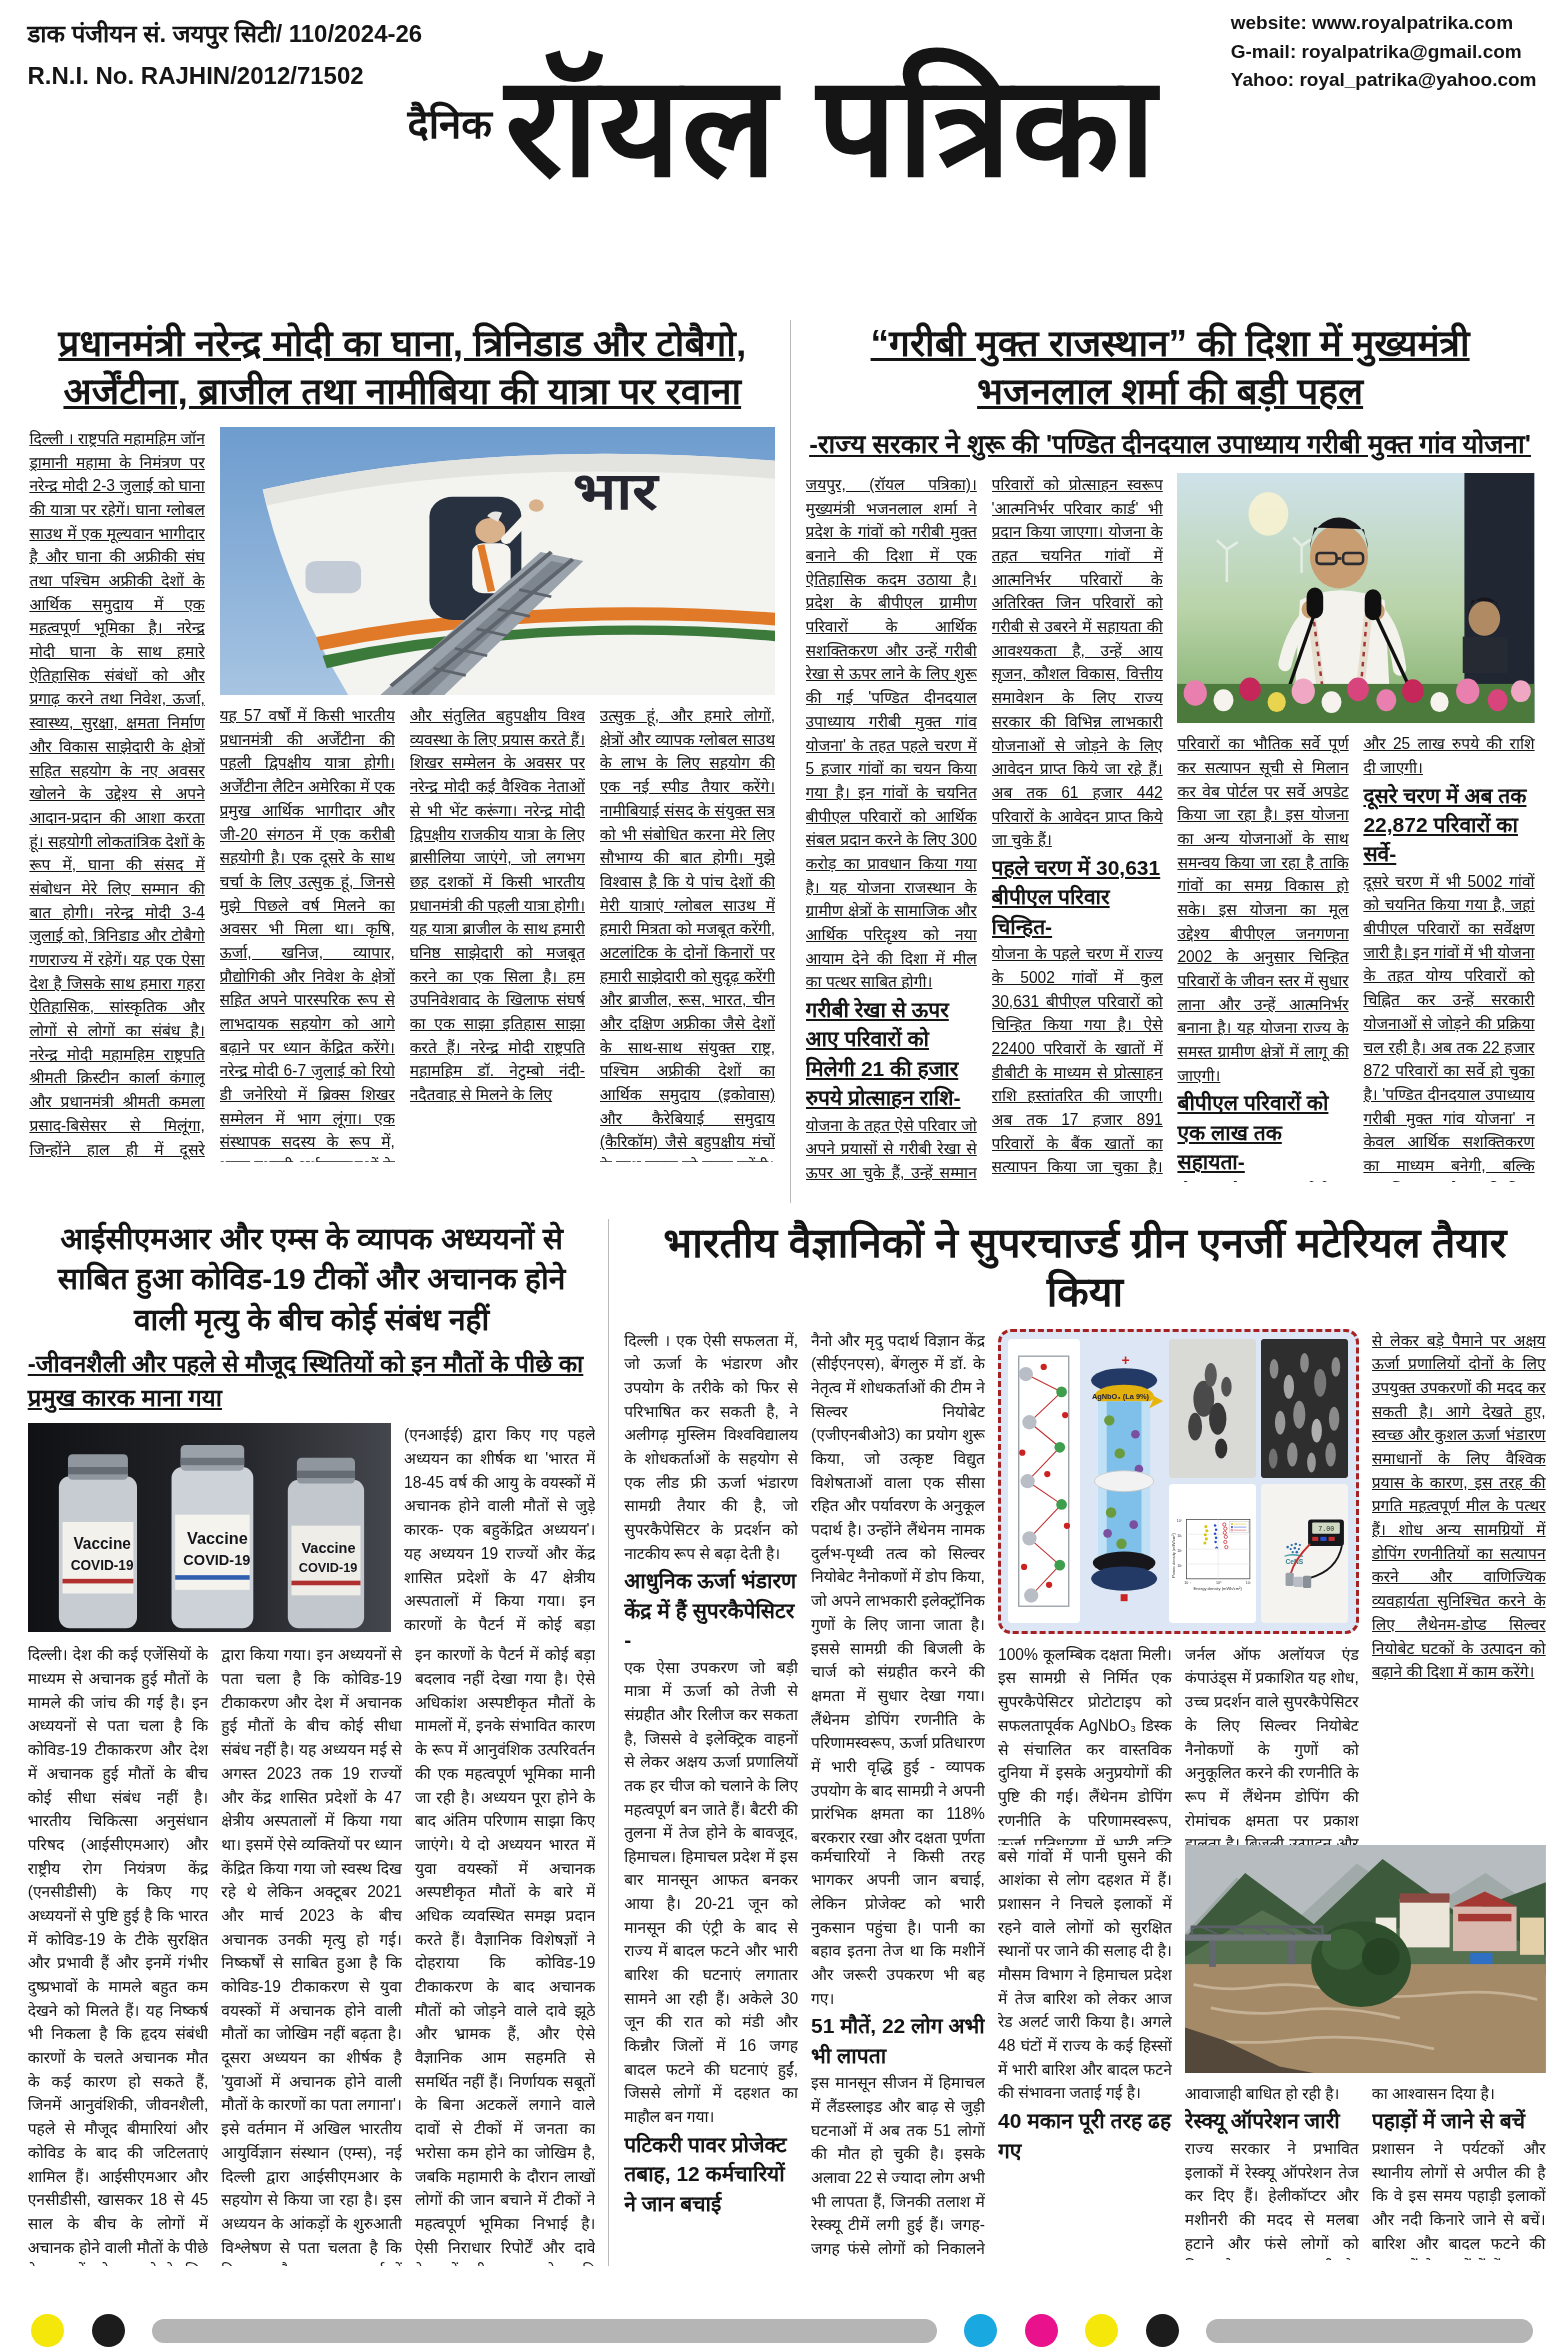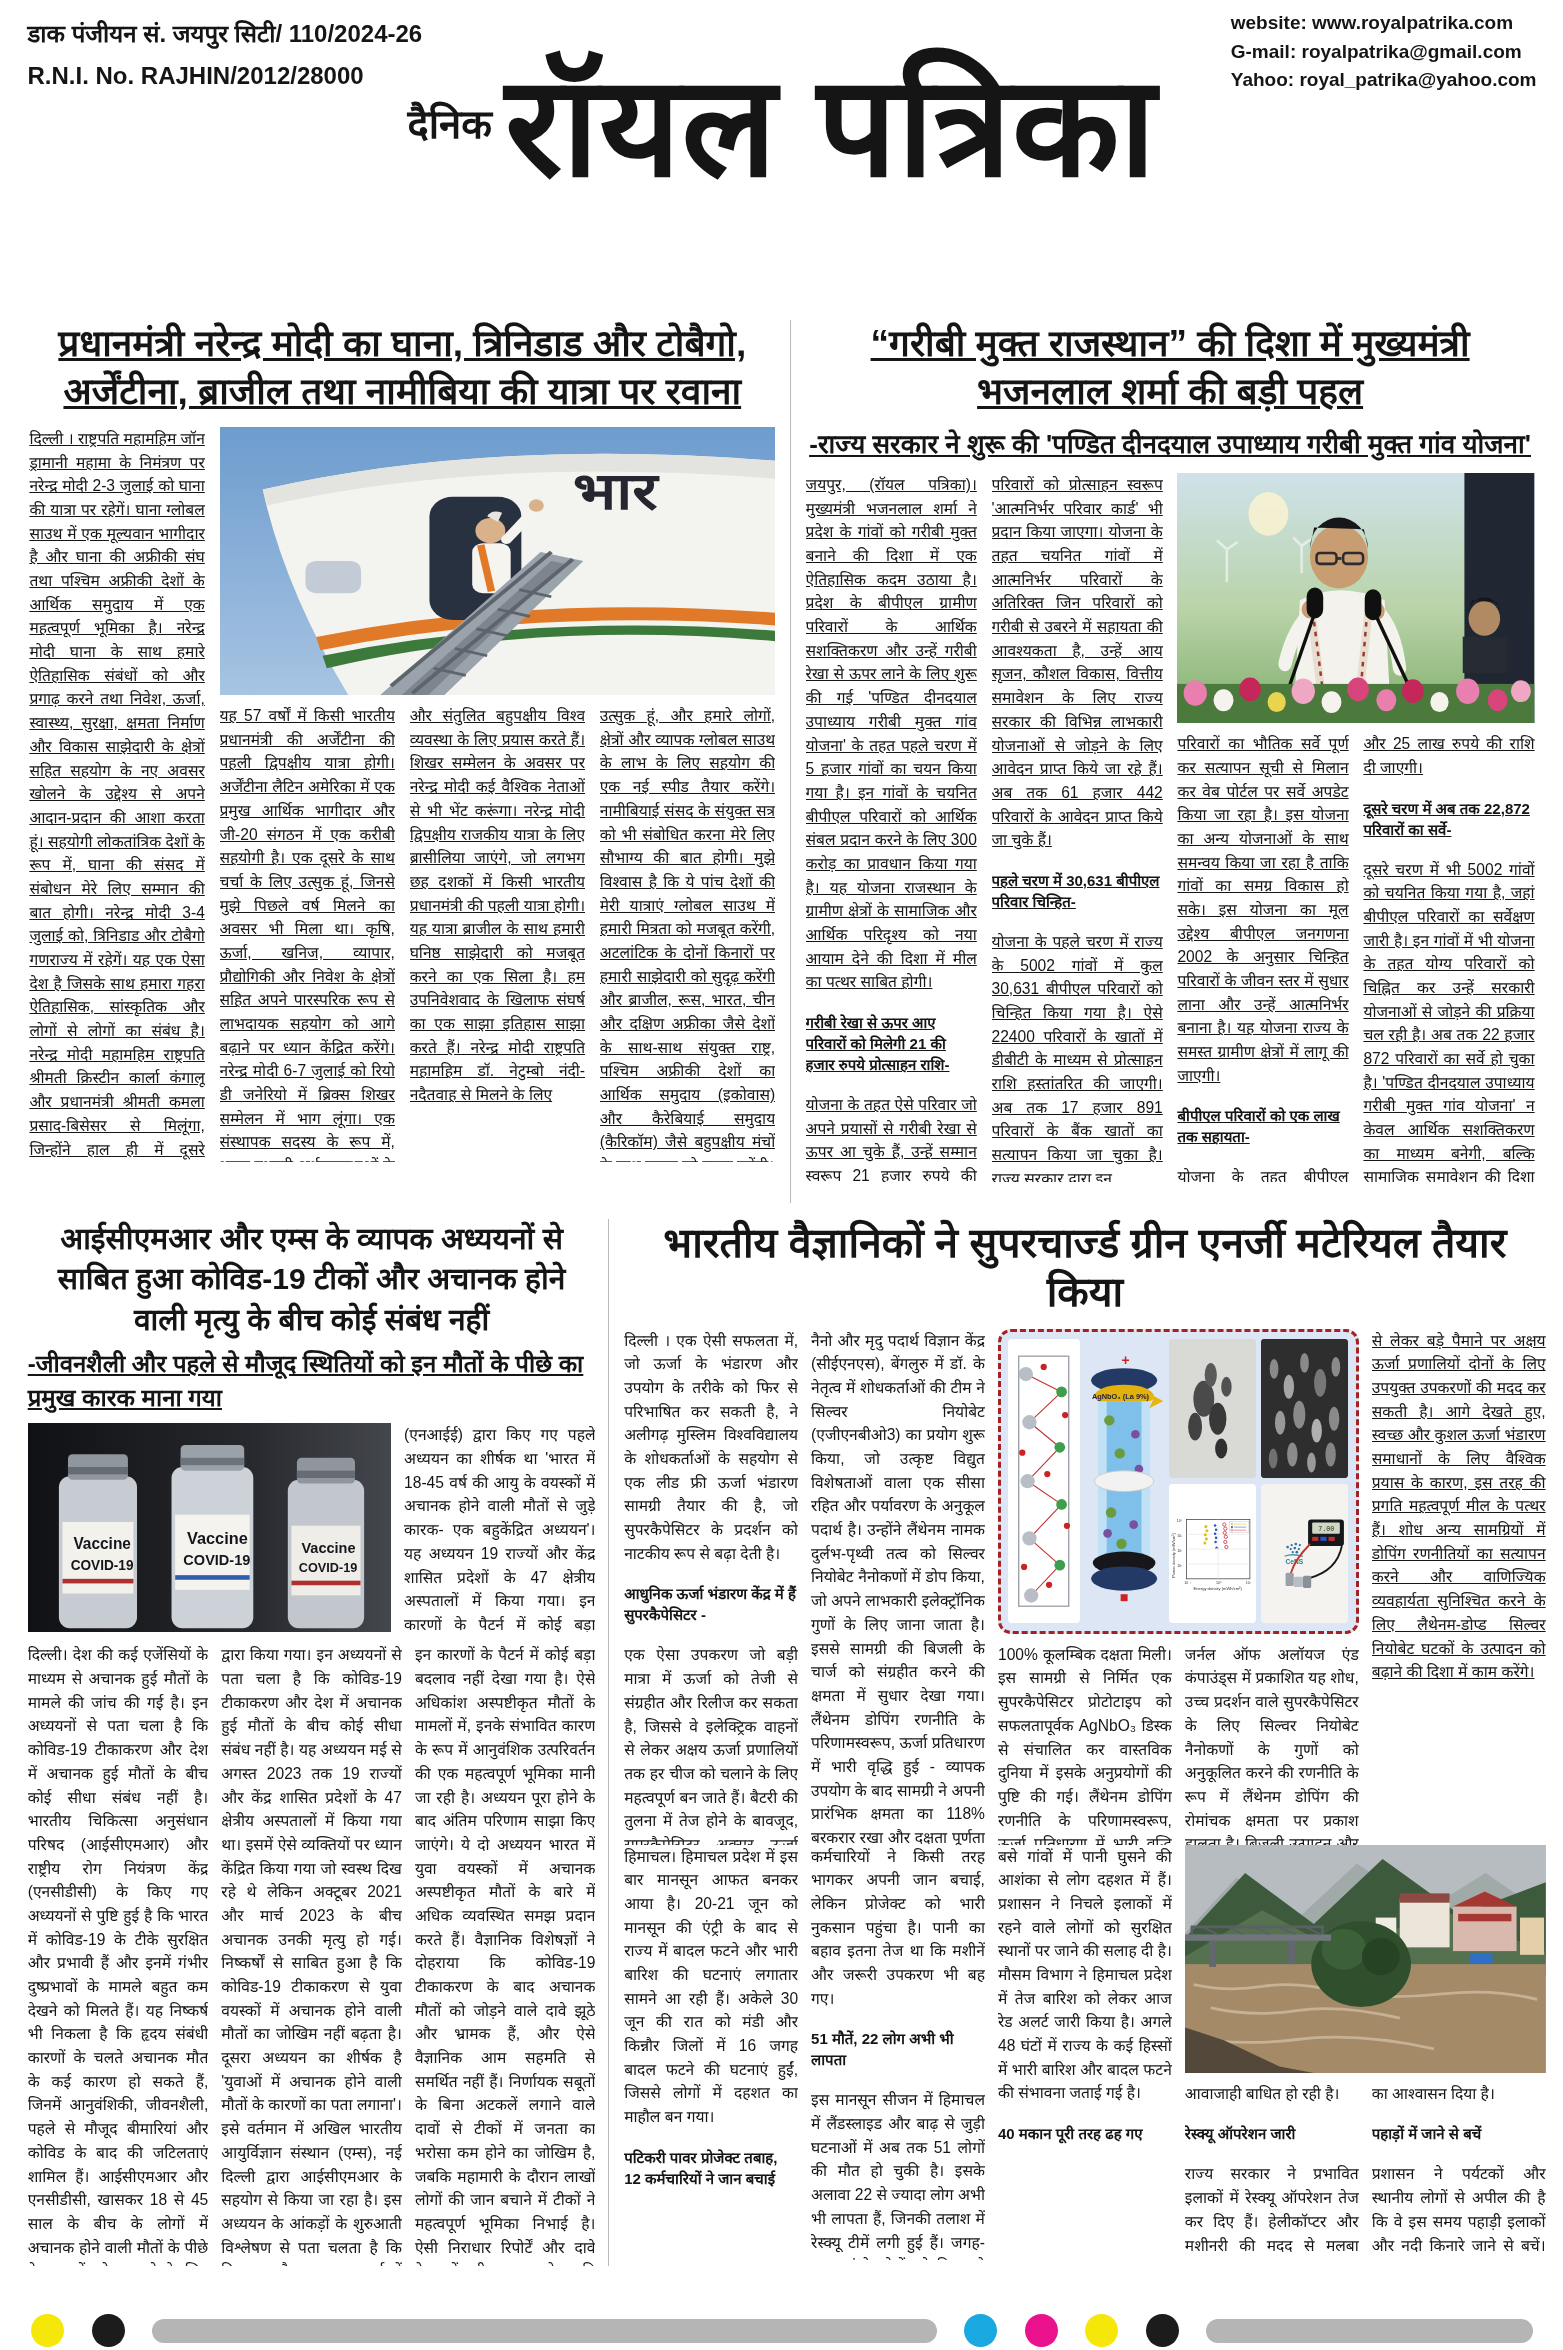--- a/index.html
+++ b/index.html
@@ -12,21 +12,21 @@
   .masthead{position:absolute;left:0;right:0;top:53px;text-align:center;white-space:nowrap;}
   .daily{display:inline-block;vertical-align:top;margin-top:42px;margin-right:13px;font-size:40px;font-weight:800;}
   .paper-title{display:inline-block;font-size:140px;font-weight:900;line-height:1.05;letter-spacing:0.9px;margin:0;}
   
   .dateline{margin:3.7px 11px 0;height:51px;background:#d6131c;color:#fff;display:flex;align-items:center;
             padding:0 31px;font-size:25px;font-weight:700;}
   .dl-year{width:156px;} .dl-issue{width:188px;} .dl-page{width:147px;}
   .dl-date{flex:1;text-align:center;} .dl-price{width:230px;text-align:right;}
   
   .btxt{font-size:15.6px;line-height:1.52;text-align:justify;}
-  .bsub{display:block;font-size:15px;font-weight:800;line-height:1.4;margin:18px 0;text-align:left;}
+  .bsub{display:block;font-size:21px;font-weight:800;line-height:1.4;margin:1px 0;text-align:left;}
   .col{overflow:hidden;}
   
   .top-articles{display:flex;margin:14.7px 14.7px 0;height:883px;overflow:hidden;text-decoration:underline;}
   .article-modi{flex:0 0 48.6%;padding:0 14.7px;border-right:0.9px solid #b9b9b9;}
   .article-cm{flex:1;padding:0 14.7px;}
   .hl-big{font-size:37px;font-weight:800;text-align:center;line-height:1.3;margin:0 0 11px;}
   .hl-sub-underline{font-size:26px;font-weight:800;text-align:center;text-decoration:underline;margin:0 0 11px;line-height:1.35;}
   .modi-grid{display:grid;grid-template-columns:repeat(4,1fr);grid-template-rows:268px 1fr;column-gap:14.7px;row-gap:9.2px;height:735px;overflow:hidden;}
   .modi-c1{grid-column:1;grid-row:1 / span 2;}
   .modi-photo{grid-column:2 / span 3;grid-row:1;}
@@ -70,21 +70,21 @@
   .bar1{flex:2.4;} .bar2{flex:1;}
 </style>
 </head>
 <body>
 
 <div class="page">
 
   <div class="header">
     <div class="reg-block">
       <div>डाक पंजीयन सं. जयपुर सिटी/ 110/2024-26</div>
-      <div>R.N.I. No. RAJHIN/2012/28000</div>
+      <div>R.N.I. No. RAJHIN/2012/71502</div>
     </div>
     <div class="contact-block">
       <div>website: www.royalpatrika.com</div>
       <div>G-mail: royalpatrika@gmail.com</div>
       <div>Yahoo: royal_patrika@yahoo.com</div>
     </div>
     <div class="masthead">
       <span class="daily">दैनिक</span><h1 class="paper-title">रॉयल पत्रिका</h1>
     </div>
   </div>

